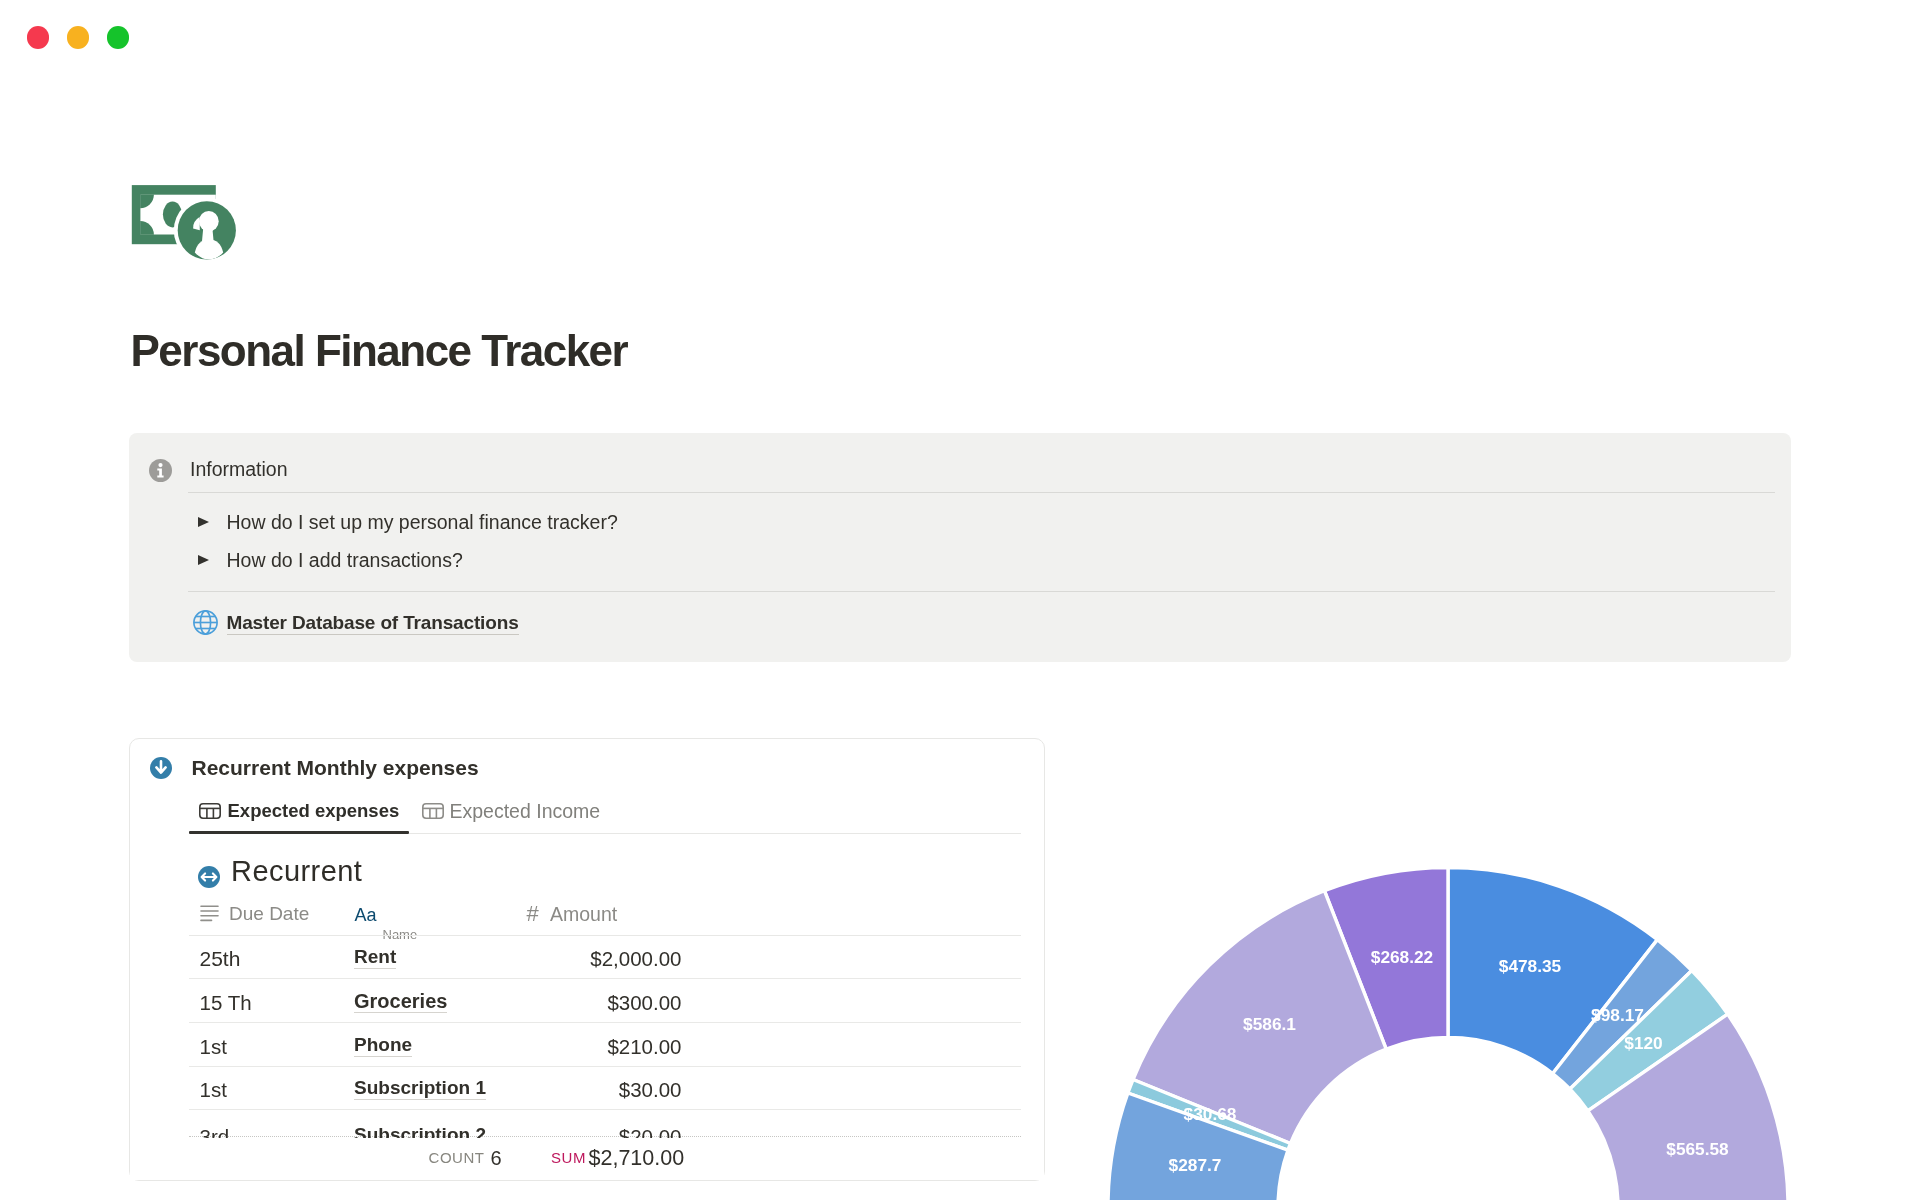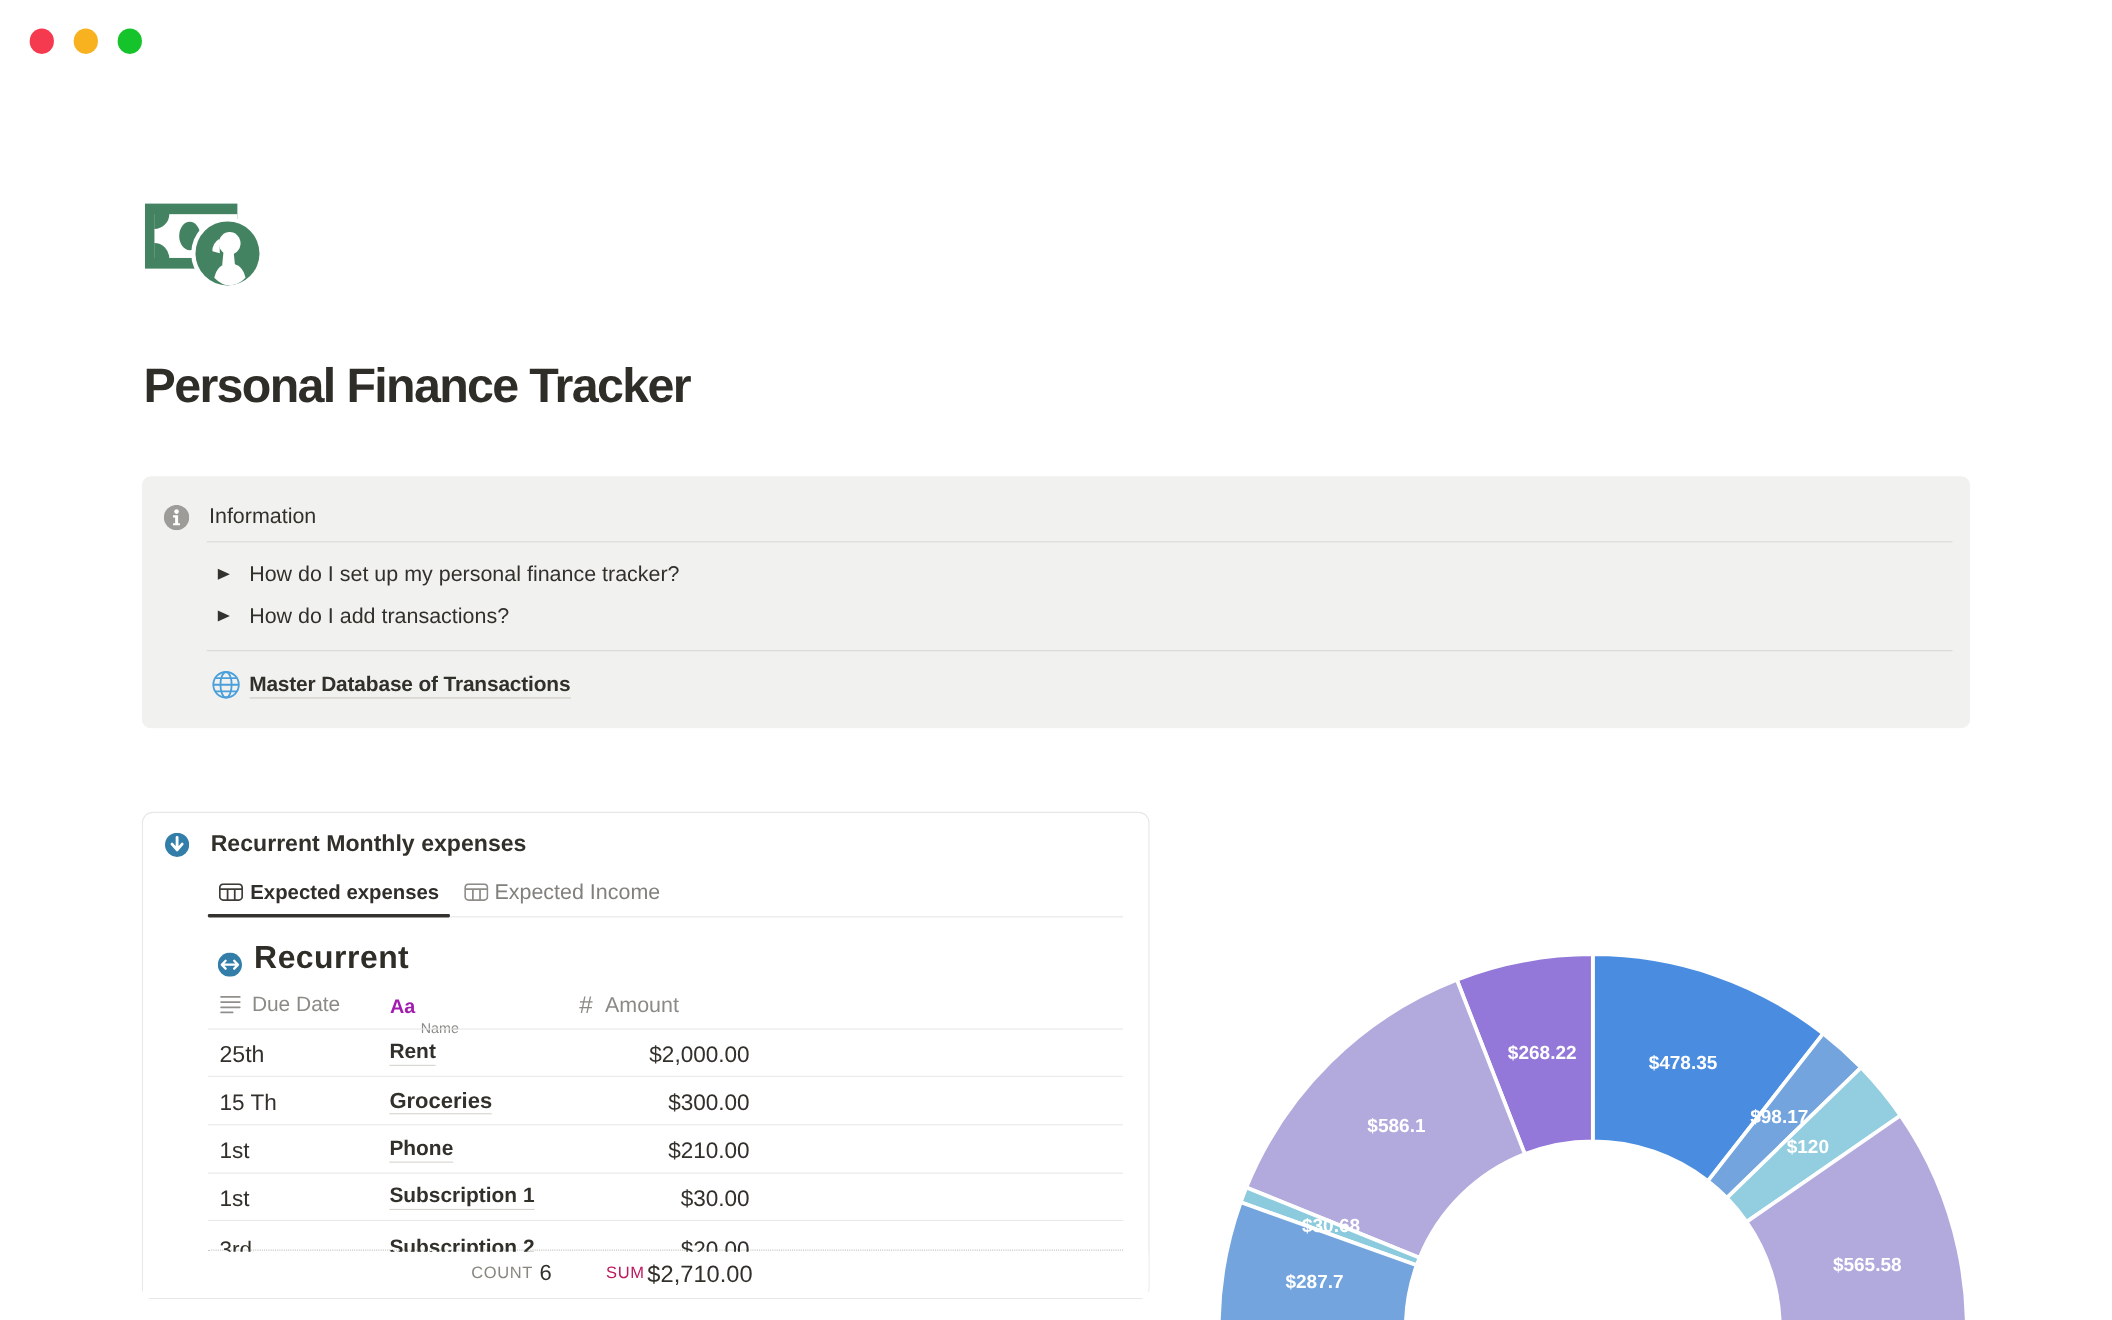--- a/index.html
+++ b/index.html
@@ -89,32 +89,32 @@
   </g>
 </svg>
 <div class="abs" style="left:449.5px;top:800.5px;font-size:19.5px;line-height:21px;color:#81807c;">Expected Income</div>
 <div class="hr" style="left:409px;top:833px;width:612px;background:#e7e7e5;"></div>
 <div class="abs" style="left:188.5px;top:831px;width:220.5px;height:3.4px;background:#33322e;border-radius:1px;"></div>
 
 <svg class="abs" style="left:198px;top:866px;" width="22" height="22" viewBox="0 0 22 22">
   <circle cx="11" cy="11" r="11" fill="#337ea9"></circle>
   <path d="M7.1 7.4 L3.6 11 L7.1 14.6 M14.9 7.4 L18.4 11 L14.9 14.6 M4.6 11 H17.4" fill="none" stroke="#fff" stroke-width="2.1" stroke-linecap="round" stroke-linejoin="round"></path>
 </svg>
-<div class="abs" style="left:231px;top:855.5px;font-size:29px;font-weight:bold;line-height:31px;letter-spacing:0.45px;color:#2f2d28;text-align:center;">Recurrent</div>
+<div class="abs" style="left:231px;top:855.5px;font-size:29px;font-weight:normal;line-height:31px;letter-spacing:0.45px;color:#2f2d28;text-align:center;">Recurrent</div>
 
 <svg class="abs" style="left:200px;top:904.5px;" width="19" height="17" viewBox="0 0 19 17">
   <g stroke="#908f8b" stroke-width="1.6" stroke-linecap="round">
     <line x1="1" y1="1.3" x2="18" y2="1.3"></line>
     <line x1="1" y1="6" x2="18" y2="6"></line>
     <line x1="1" y1="10.7" x2="18" y2="10.7"></line>
     <line x1="1" y1="15.4" x2="11.5" y2="15.4"></line>
   </g>
 </svg>
 <div class="abs" style="left:229px;top:903.5px;font-size:19px;line-height:20px;color:#8b8a86;">Due Date</div>
-<div class="abs" style="left:354.5px;top:904.5px;font-size:18px;line-height:20px;color:#a21caf;font-weight:bold;">Aa</div>
+<div class="abs" style="left:354.5px;top:904.5px;font-size:18px;line-height:20px;color:#0c4a6e;">Aa</div>
 <div class="abs" style="left:382.5px;top:903.5px;font-size:13px;line-height:21px;color:#8b8a86;margin-top:20px;">Name</div>
 <div class="abs" style="left:526.5px;top:902px;font-size:22px;line-height:23px;color:#8b8a86;">#</div>
 <div class="abs" style="left:550px;top:903.5px;font-size:19.5px;line-height:21px;color:#8b8a86;">Amount</div>
 <div class="hr" style="left:188.5px;top:934.5px;width:832.5px;background:#e8e8e6;"></div>
 
 <div class="abs" style="left:199.5px;top:948.4px;font-size:21px;line-height:21px;z-index:2;">25th</div>
 <div class="abs" style="left:354px;top:947.4px;font-size:19px;line-height:20px;font-weight:bold;border-bottom:1.5px solid #d6d4cf;padding-bottom:1px;z-index:2;">Rent</div>
 <div class="abs" style="left:429px;top:948.4px;width:252.5px;font-size:20.5px;line-height:21px;text-align:right;z-index:2;">$2,000.00</div>
 <div class="hr" style="left:188.5px;top:978.2px;width:832.5px;background:#e9e9e7;"></div>
 <div class="abs" style="left:199.5px;top:992.1px;font-size:20.5px;line-height:21px;z-index:2;">15 Th</div>

